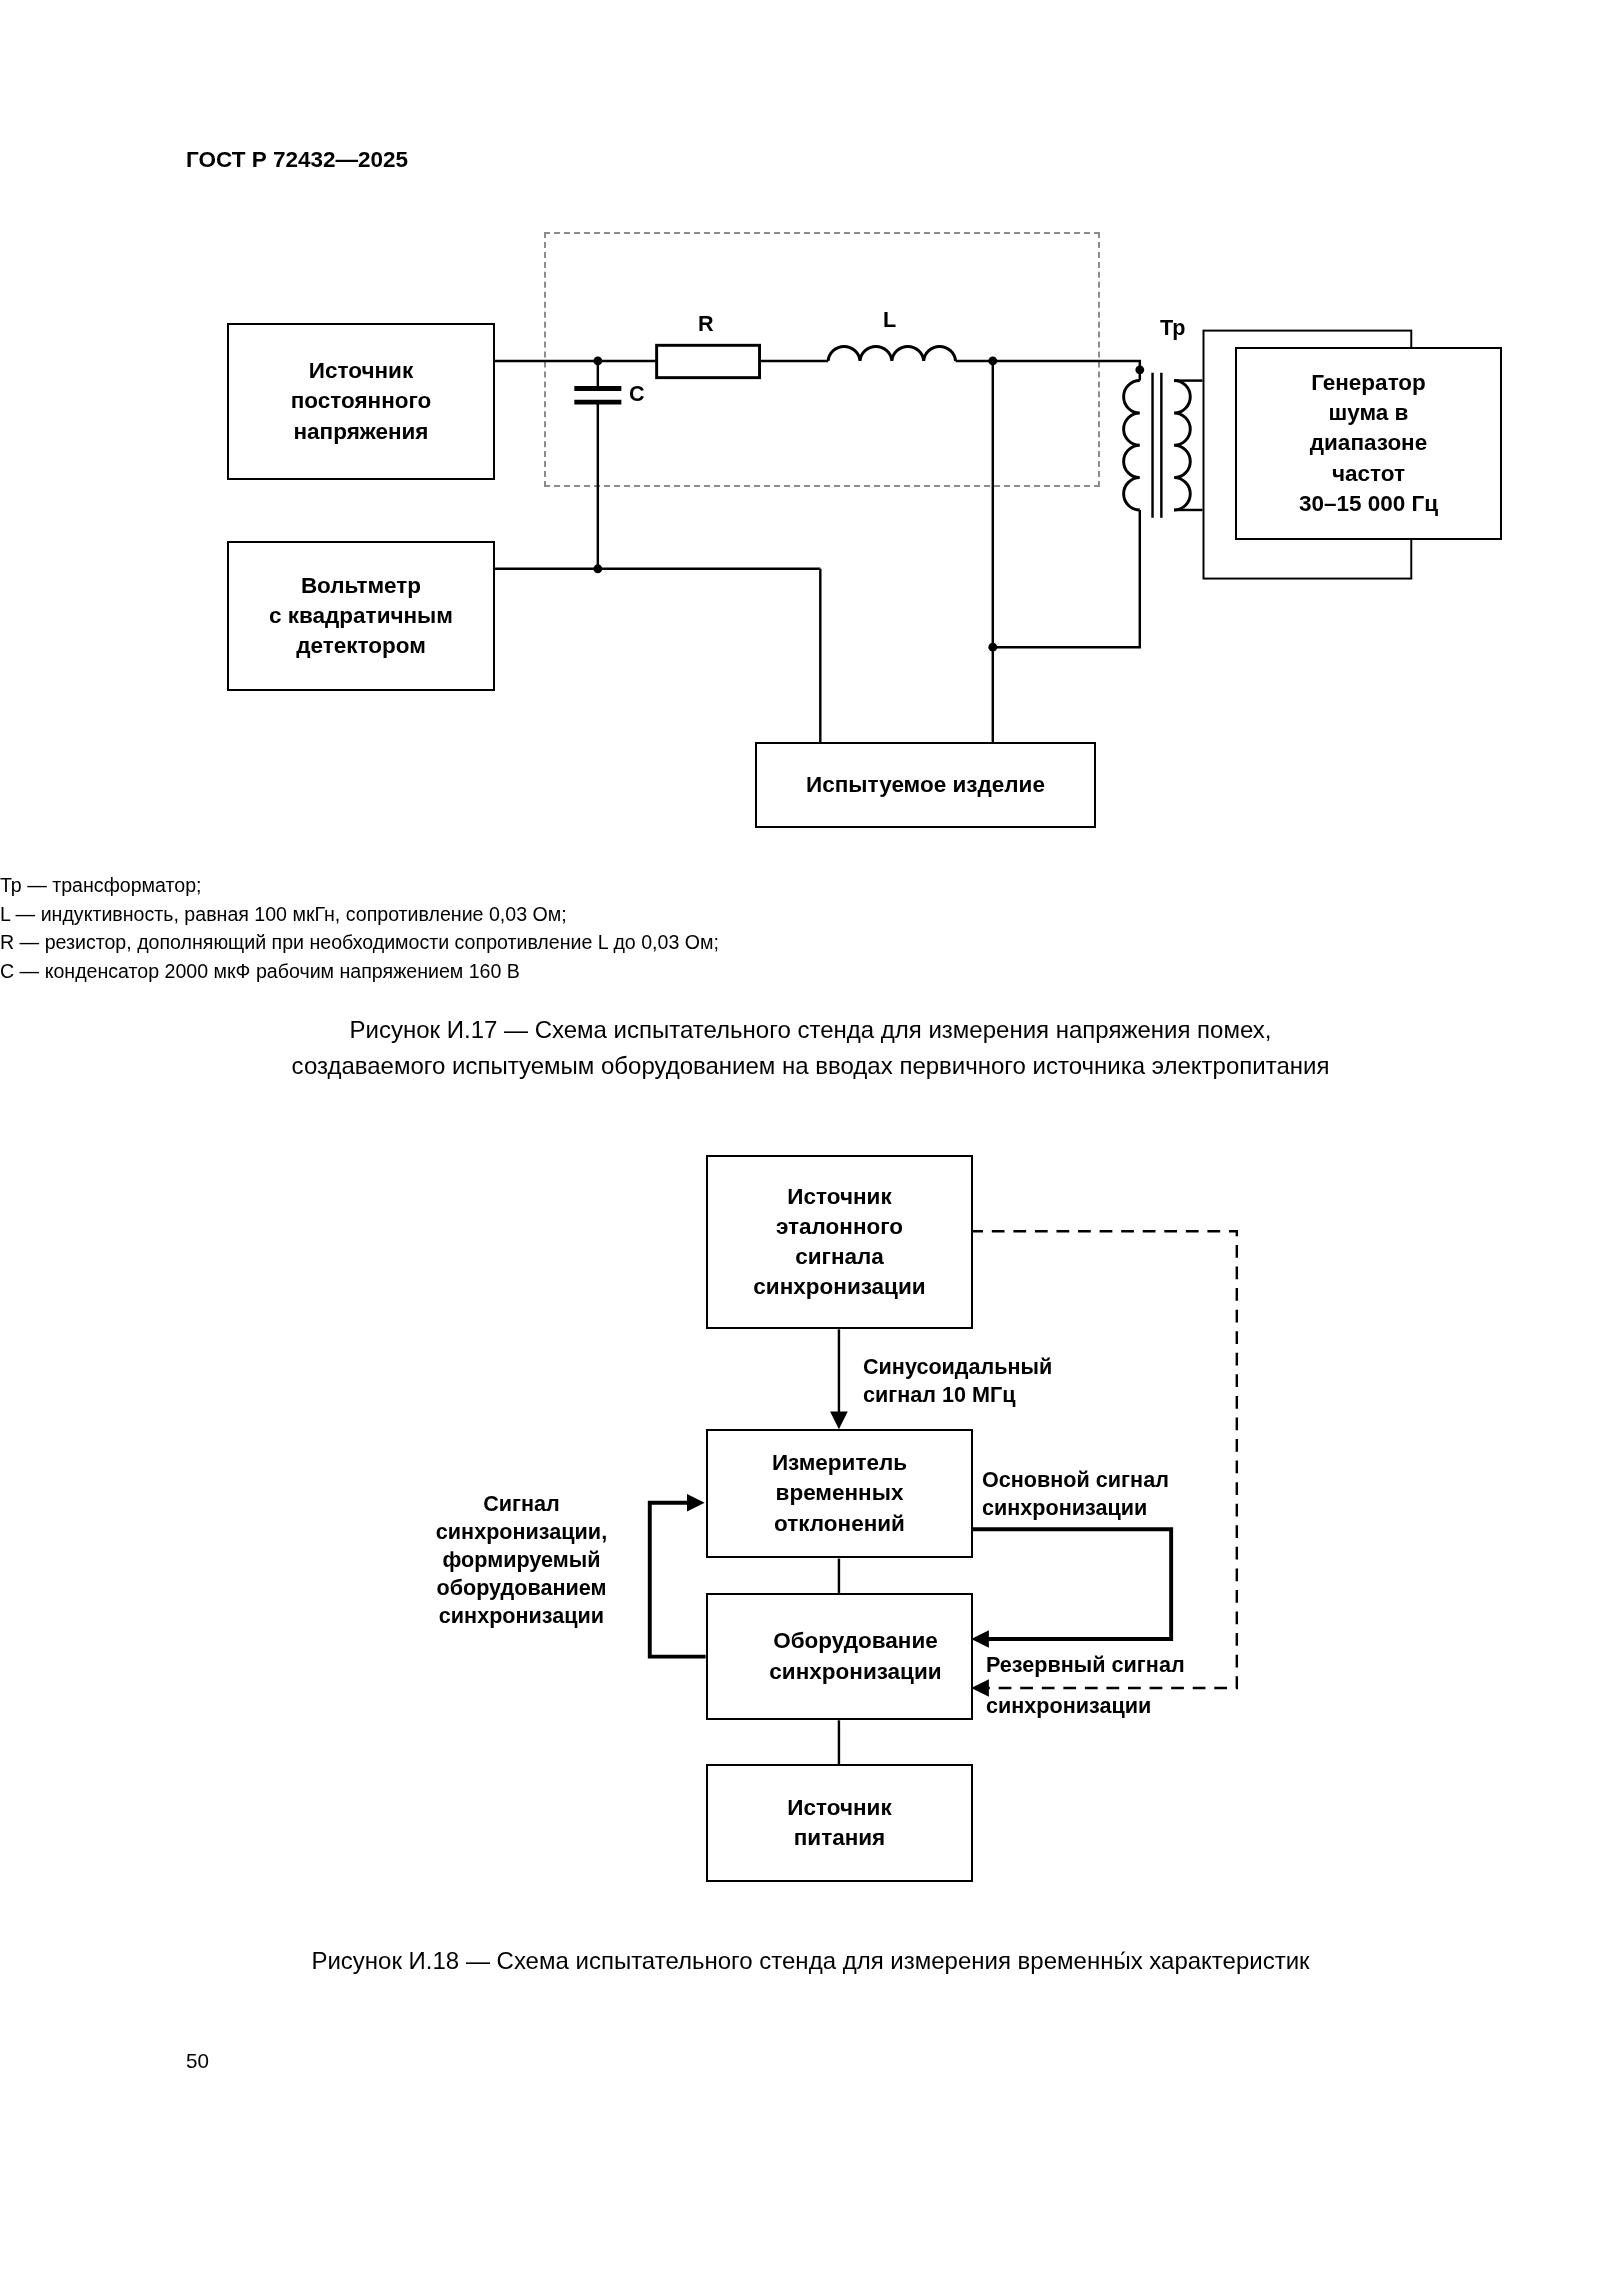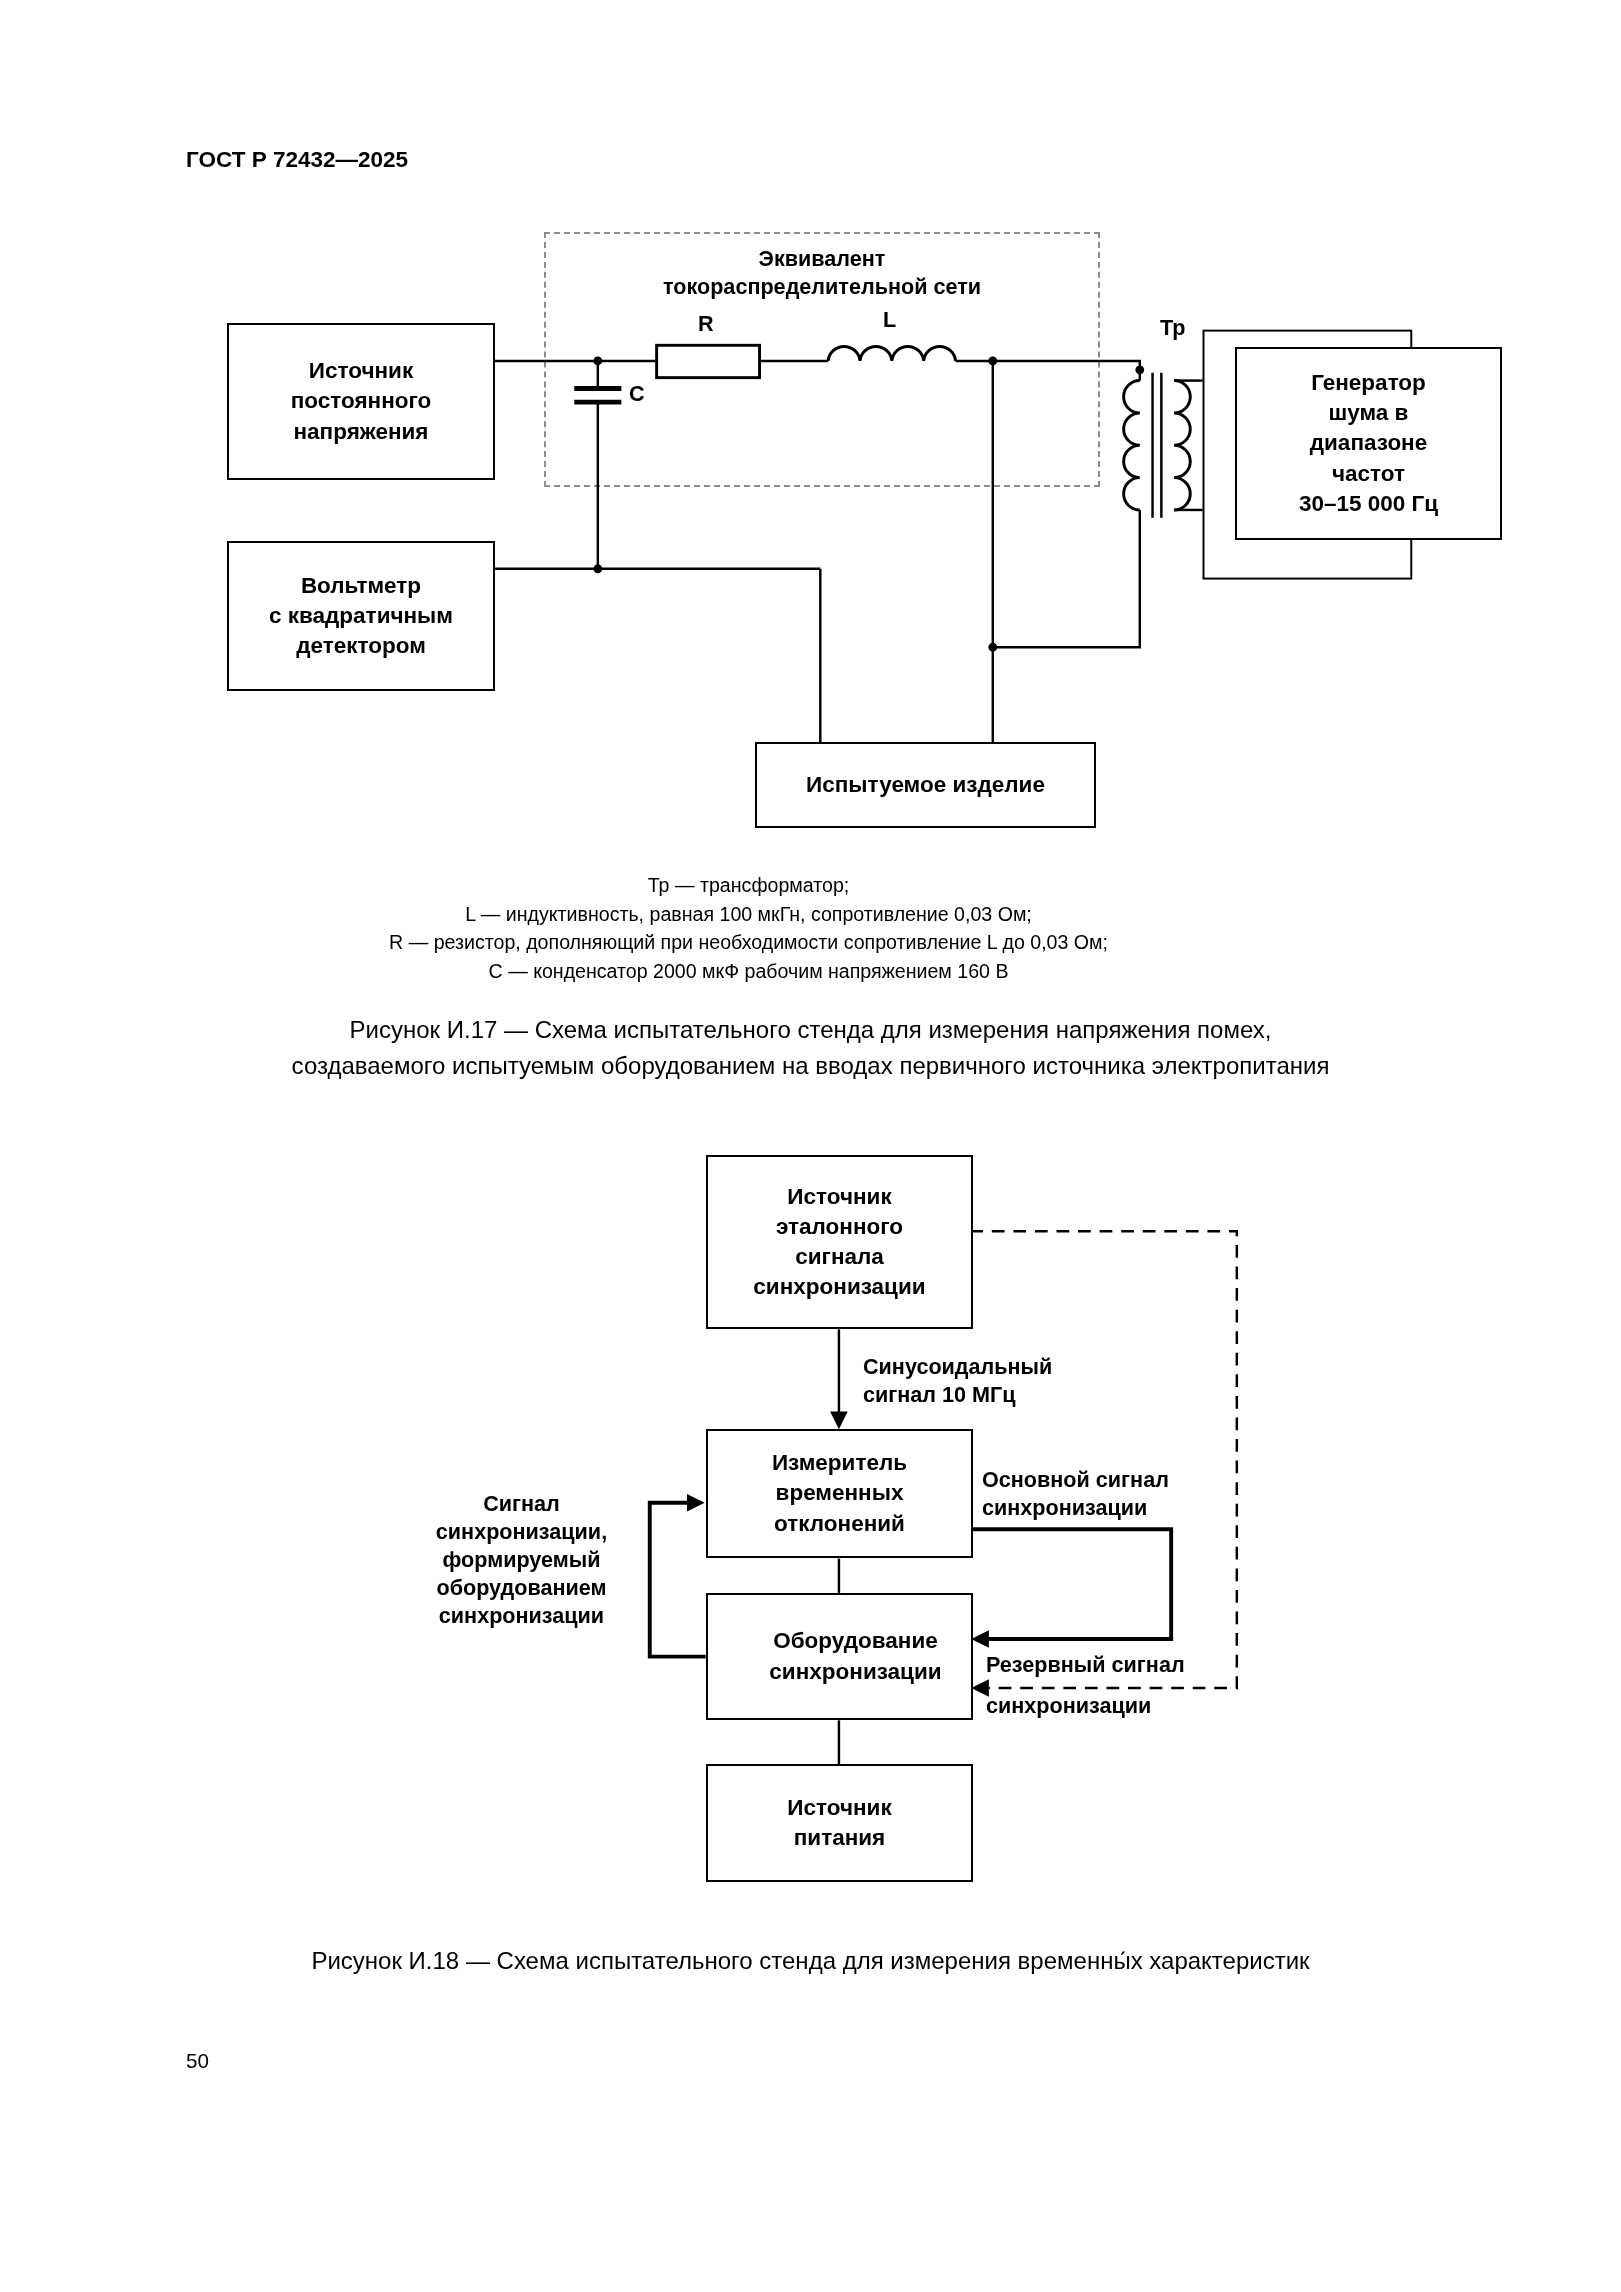--- a/index.html
+++ b/index.html
@@ -22,22 +22,22 @@
   .lbl{
     position:absolute;z-index:3;font-weight:bold;font-size:21.6px;
     line-height:1.3;white-space:pre-line;
   }
   .lbl.center{text-align:center;}
   .caption{
     position:absolute;left:0;width:1621px;z-index:3;text-align:center;
     font-size:24px;line-height:1.5;white-space:pre-line;
   }
   .legend{
-    position:absolute;left:0;width:1479px;z-index:3;text-align:center;
-    font-size:19.6px;line-height:1.46;margin-left:9px;
+    position:absolute;left:0;width:1479px;z-index:3;
+    font-size:19.6px;line-height:1.46;
   }
   .header{position:absolute;z-index:3;font-weight:bold;font-size:22.5px;}
   .pagenum{position:absolute;z-index:3;font-size:20.6px;}
 </style>
 </head>
 <body>
 
 <div class="page">
 
   <svg class="svg-layer" width="1621" height="2293" viewBox="0 0 1654 2339">
@@ -103,22 +103,20 @@
 
       <path d="M990 1256 H1262 V1722 H1008" stroke-width="2.5" stroke-dasharray="13 9"></path>
       <path d="M991 1722 L1009 1713 L1009 1731 Z" fill="#000" stroke="none"></path>
     </g>
   </svg>
 
   <div class="header" style="left:186px;top:147px;">ГОСТ Р 72432—2025</div>
 
   <div class="dashed-box" style="left:544px;top:232px;width:552px;height:251px;"></div>
 
-  <div class="lbl center" style="left:544px;top:245px;width:556px;">Эквивалент
-токораспределительной сети</div>
 
   <div class="box" style="left:227px;top:323px;width:268px;height:157px;">
     <span class="box-text">Источник
 постоянного
 напряжения</span>
   </div>
 
   <div class="box" style="left:227px;top:541px;width:268px;height:150px;">
     <span class="box-text">Вольтметр
 с квадратичным

